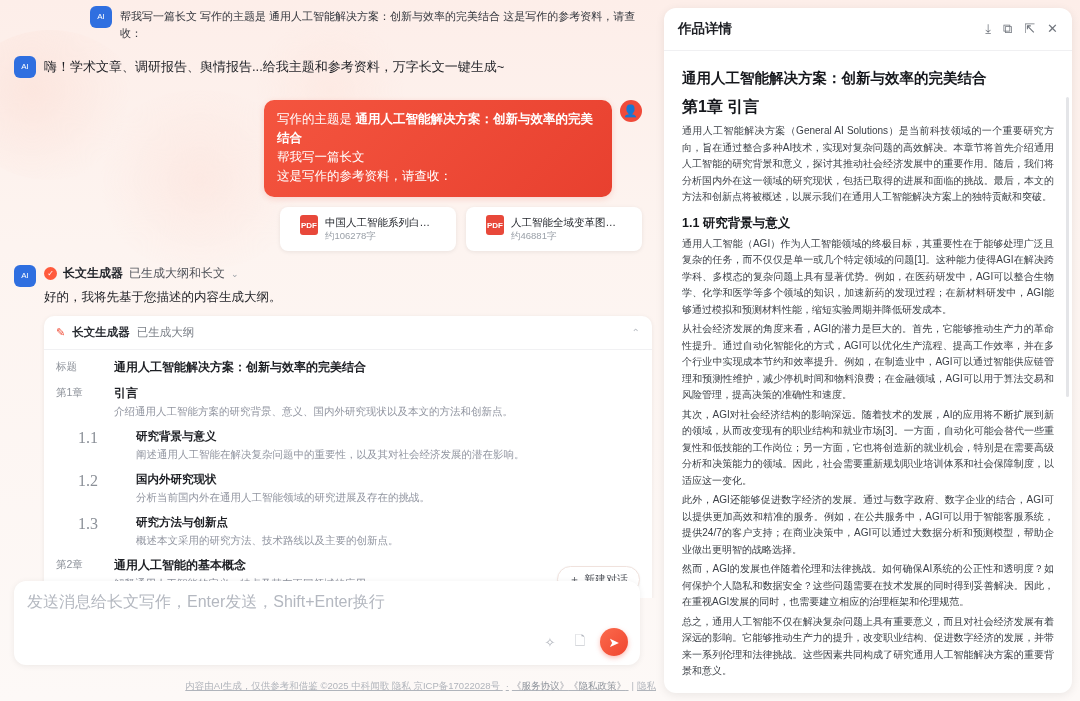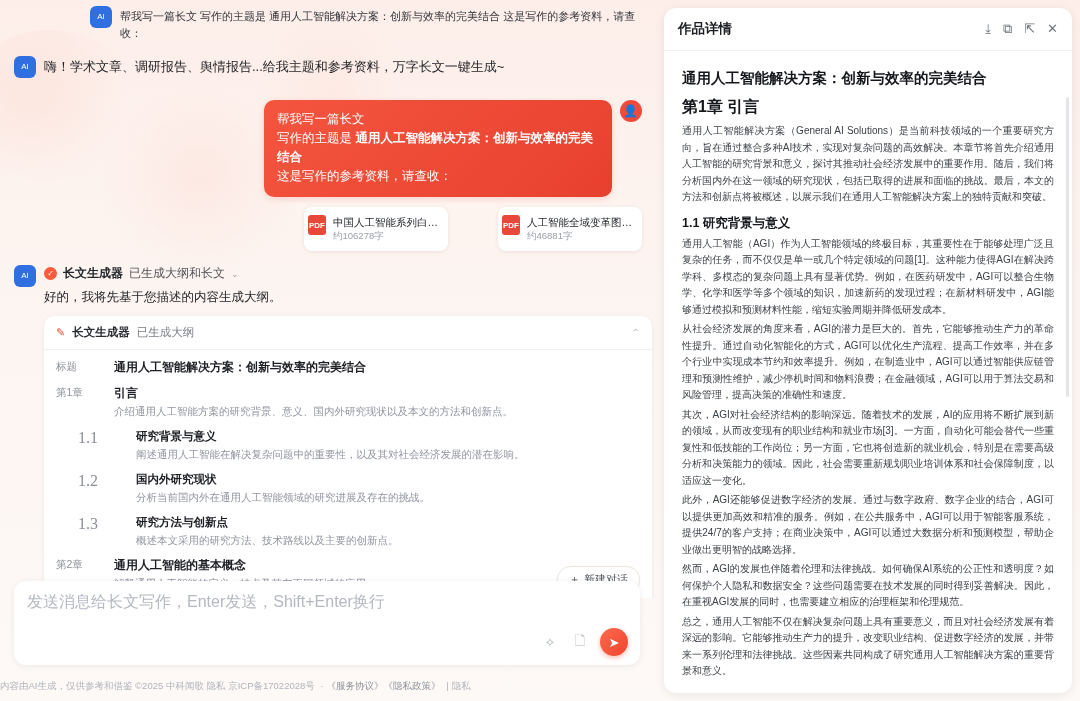--- a/index.html
+++ b/index.html
@@ -101,25 +101,24 @@
     display: flex;
     gap: 10px;
     justify-content: flex-end;
     margin: 8px 0 14px 0;
   }
   .file-card {
     width: 136px;
     background: #fff;
     border-radius: 8px;
     box-shadow: 0 1px 4px rgba(0,0,0,.08);
-    padding: 8px 4px;
+    padding: 8px 20px;
     display: flex;
     align-items: flex-start;
     gap: 7px;
-    margin-left: 40px;
   }
   .pdf-icon {
     width: 18px; height: 20px;
     background: #e8483a;
     border-radius: 3px;
     color: #fff;
     font-size: 8px;
     font-weight: bold;
     display: flex; align-items: center; justify-content: center;
     flex: 0 0 auto;
@@ -273,24 +272,25 @@
     display: flex; align-items: center; justify-content: center;
     font-size: 13px;
     box-shadow: 0 2px 5px rgba(240,69,47,.35);
   }
 
   .footer {
     position: absolute;
     bottom: 8px;
     left: 0;
     width: 656px;
-    text-align: left;
+    text-align: right;
     font-size: 9.5px;
     color: #b0b4bb;
     line-height: 14px;
+    text-decoration: underline;
   }
   .footer a { color: #8e939b; text-decoration: none; }
   .footer .sep { margin: 0 3px; }
 
   
   .doc-panel {
     position: absolute;
     right: 8px;
     top: 8px;
     width: 408px;
@@ -394,24 +394,24 @@
 
       <div class="row" style="margin-top:14px;">
         <div class="avatar bot">
             <span class="glyph">AI</span>
           </div>
         <div class="intro-text">嗨！学术文章、调研报告、舆情报告...给我主题和参考资料，万字长文一键生成~</div>
       </div>
 
       <div class="row right" style="margin-top:22px;">
         <div class="bubble-user">
-          <div>帮我写一篇长文</div>
           <div>
             <span>写作的主题是 </span><span class="b">通用人工智能解决方案：创新与效率的完美结合</span>
           </div>
+          <div>帮我写一篇长文</div>
           <div>这是写作的参考资料，请查收：</div>
         </div>
         <div class="avatar user">
             <span class="glyph">👤</span>
           </div>
       </div>
 
       <div class="files-row">
         <div class="file-card">
           <div class="pdf-icon">PDF</div>

